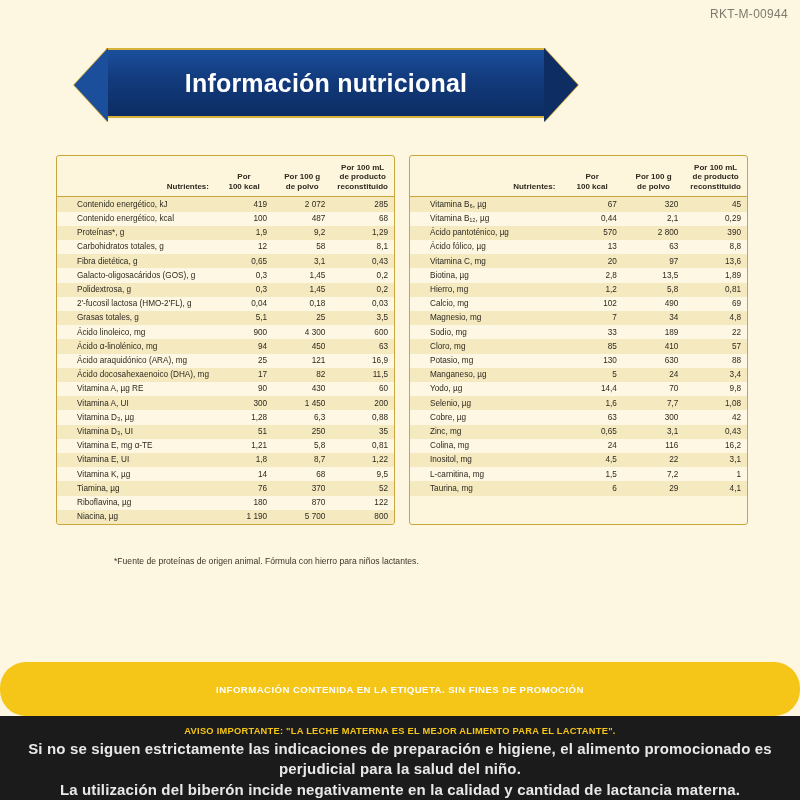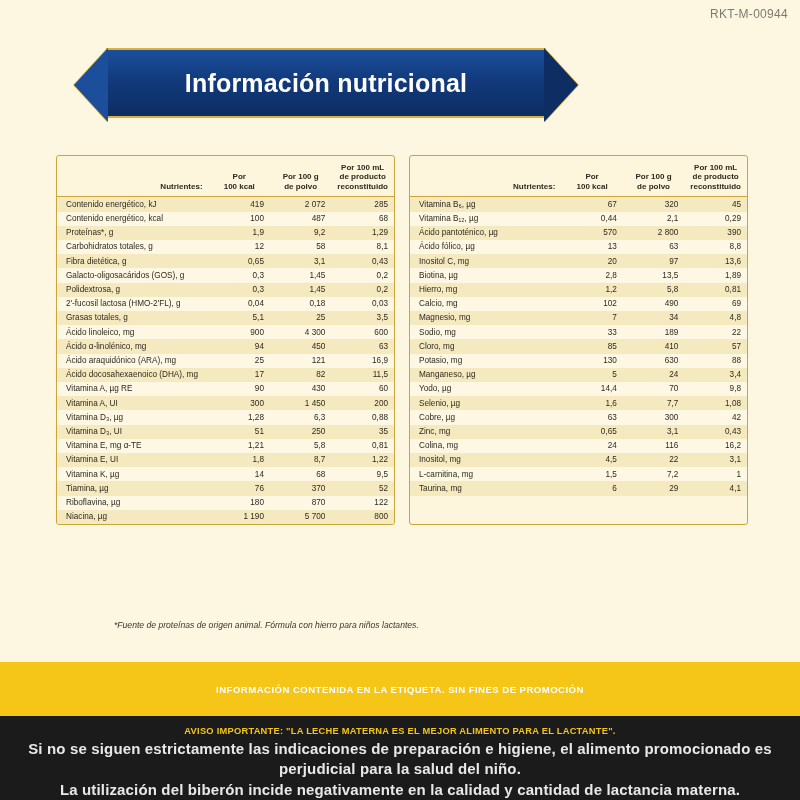--- a/index.html
+++ b/index.html
@@ -94,41 +94,40 @@
     padding-left: 9px;
   }
   tbody td {
     padding: 2.4px 6px;
     text-align: right;
     line-height: 1.15;
     white-space: nowrap;
   }
   tbody td.first {
     text-align: left;
-    padding-left: 9px;
+    padding-left: 20px;
   }
   tbody tr:nth-child(odd) { background: #f5e9c0; }
   tbody tr:nth-child(even) { background: #fdf7e3; }
   .col-n { width: 45%; }
   .col-v { width: 18.3%; }
   
   .footnote {
     position: absolute;
-    top: 620px; left: 114px;
+    top: 556px; left: 114px;
     font-size: 8.6px;
     color: #3a3628;
-    font-style: italic;
   }
   
   .band-yellow {
     position: absolute;
     left: 0; top: 662px;
     width: 800px; height: 54px;
     background: #f5c518;
-    display: flex; align-items: center; justify-content: center;
+    display: flex; align-items: center; justify-content: center; border-radius: 26px;
   }
   .band-yellow span {
     color: #ffffff;
     font-size: 9.6px;
     font-weight: bold;
     letter-spacing: .45px;
   }
   .band-dark {
     position: absolute;
     left: 0; top: 716px;
@@ -367,21 +366,21 @@
             <td class="col-v">2 800</td>
             <td class="col-v">390</td>
           </tr>
           <tr>
             <td class="first col-n">Ácido fólico, µg</td>
             <td class="col-v">13</td>
             <td class="col-v">63</td>
             <td class="col-v">8,8</td>
           </tr>
           <tr>
-            <td class="first col-n">Inositol C, mg</td>
+            <td class="first col-n">Vitamina C, mg</td>
             <td class="col-v">20</td>
             <td class="col-v">97</td>
             <td class="col-v">13,6</td>
           </tr>
           <tr>
             <td class="first col-n">Biotina, µg</td>
             <td class="col-v">2,8</td>
             <td class="col-v">13,5</td>
             <td class="col-v">1,89</td>
           </tr>

